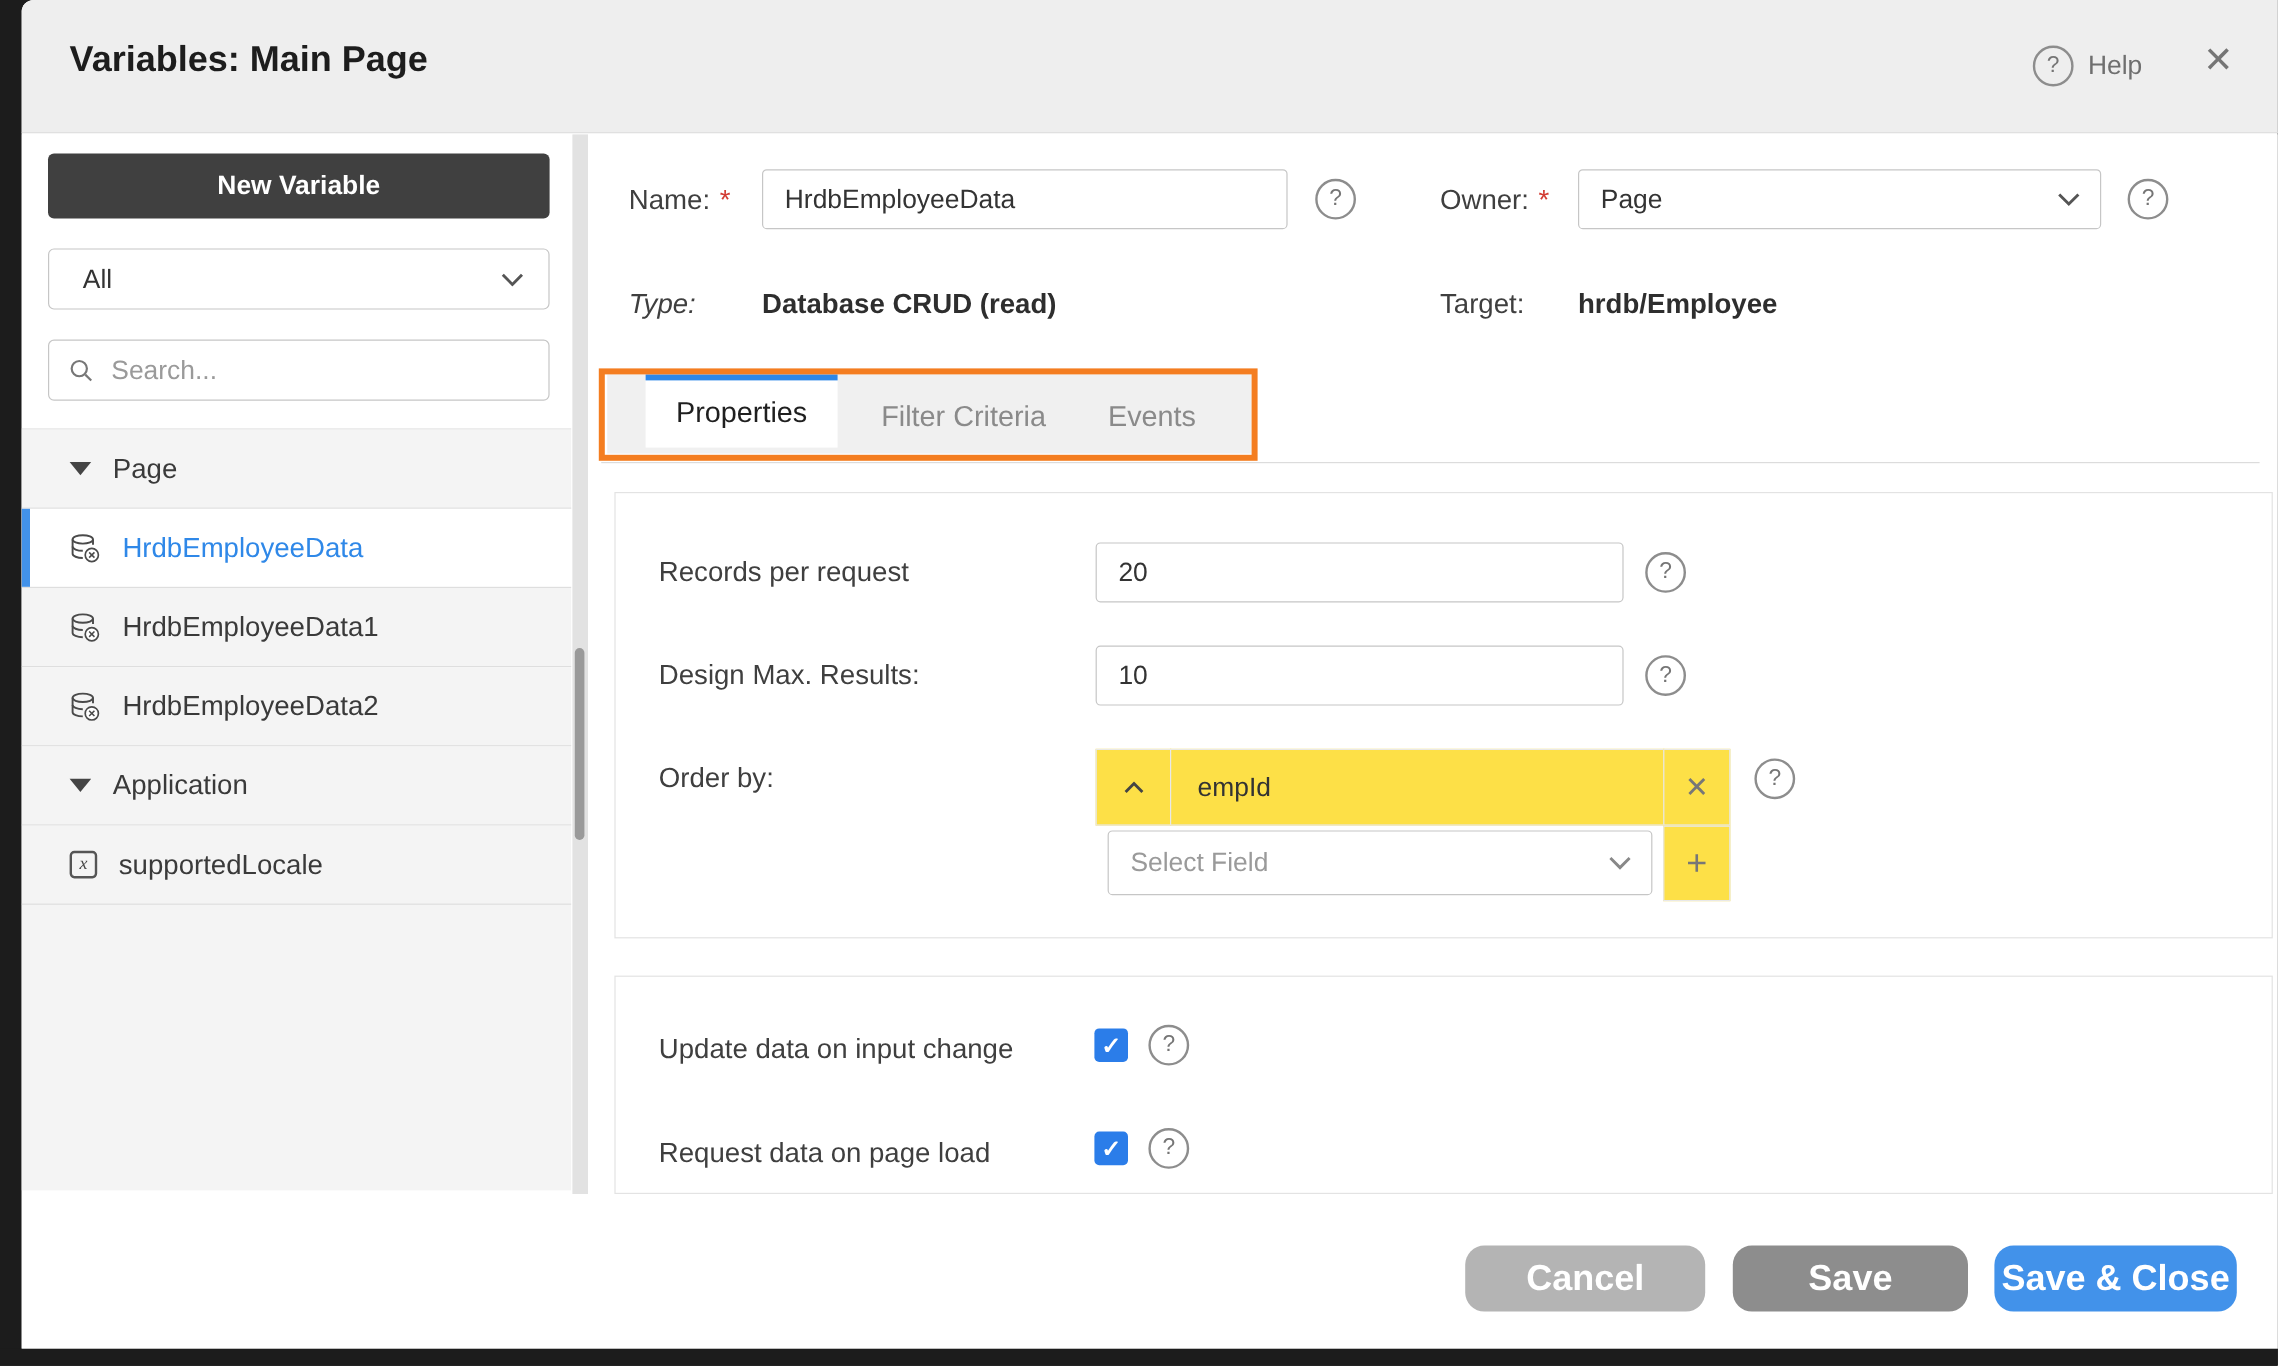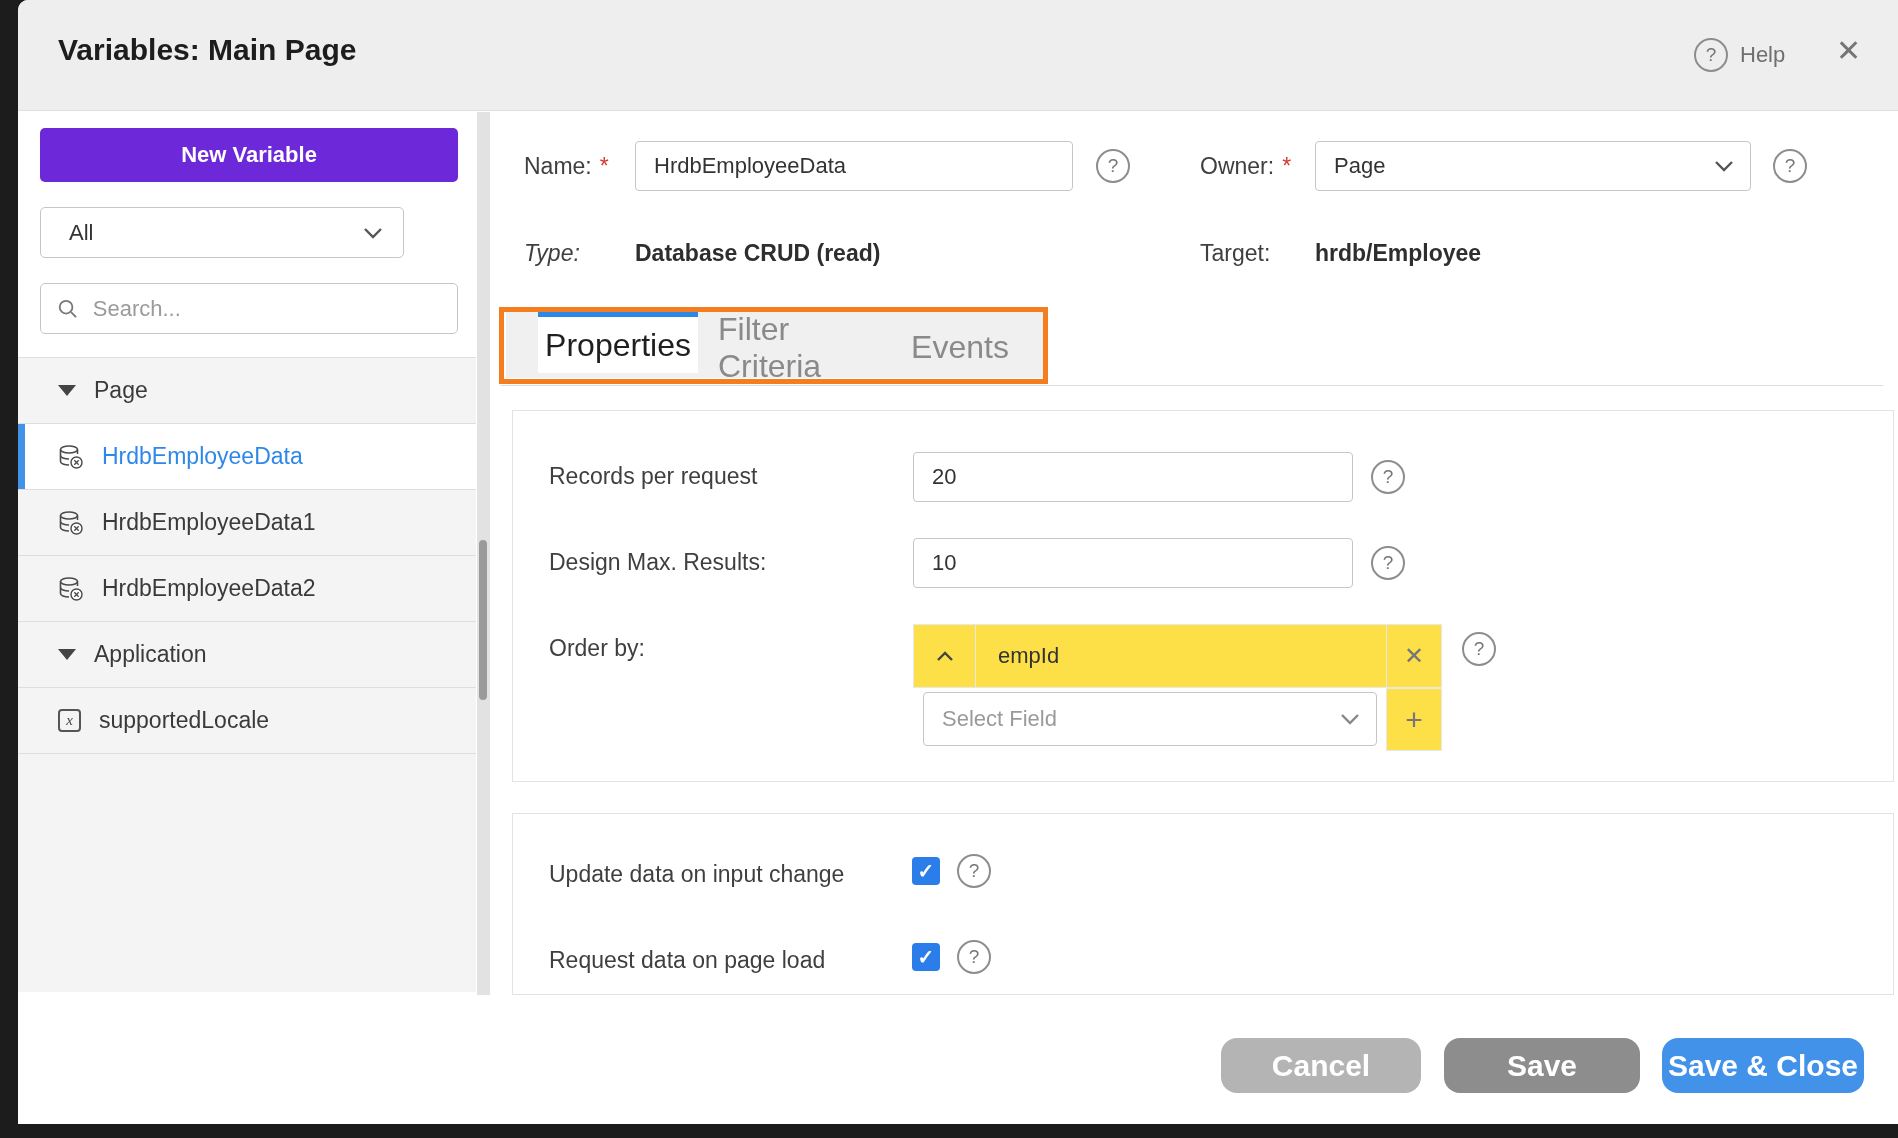--- a/index.html
+++ b/index.html
@@ -11,23 +11,23 @@
   .hdr { position:absolute; left:0; top:0; width:100%; height:111px; background:#eeeeee; border-bottom:1px solid #e0e0e0; }
   .hdr-title { position:absolute; left:40px; top:33px; font-size:30px; font-weight:700; color:#1d1d1d; }
   .help-wrap { position:absolute; left:1676px; top:38px; display:flex; align-items:center; gap:12px; color:#757575; }
   .qcircle { width:34px; height:34px; border:2px solid #8d8d8d; border-radius:50%; color:#757575;
              display:flex; align-items:center; justify-content:center; font-size:19px; background:transparent; flex:0 0 auto; }
   .help-text { font-size:22px; color:#6f6f6f; }
   .close-x { position:absolute; left:1818px; top:36px; font-size:30px; color:#757575; line-height:1; }
 
   
   .sidebar { position:absolute; left:0; top:112px; width:458px; height:883px; background:#ffffff; }
-  .btn-new { position:absolute; left:22px; top:16px; width:418px; height:54px; background:#6d28d9; border:none; border-radius:5px;
+  .btn-new { position:absolute; left:22px; top:16px; width:418px; height:54px; background:#404040; border:none; border-radius:5px;
              color:#fff; font-size:22px; font-weight:700; display:flex; align-items:center; justify-content:center; }
-  .sel-box { position:absolute; left:22px; top:95px; width:364px; height:51px; background:#fff; border:1px solid #c6c6c6; border-radius:5px;
+  .sel-box { position:absolute; left:22px; top:95px; width:418px; height:51px; background:#fff; border:1px solid #c6c6c6; border-radius:5px;
              display:flex; align-items:center; padding:0 20px 0 28px; font-size:22px; color:#333; }
   .sel-box .spacer { flex:1; }
   .search-box { position:absolute; left:22px; top:171px; width:418px; height:51px; background:#fff; border:1px solid #c6c6c6; border-radius:5px;
              display:flex; align-items:center; padding:0 16px; gap:14px; }
   .search-box input { border:none; outline:none; font-size:22px; color:#333; width:100%; font-family:"Liberation Sans",sans-serif; background:transparent; }
   .search-box input::placeholder { color:#9a9a9a; }
   .tree { position:absolute; left:0; top:245px; width:458px; border-top:1px solid #e0e0e0; }
   .trow { position:relative; height:66px; background:#f4f4f4; border-bottom:1px solid #dedede; display:flex; align-items:center; padding-left:40px; gap:18px; font-size:23px; color:#3a3a3a; }
   .trow.selected { background:#ffffff; color:#2f88e8; }
   .trow.selected .selbar { position:absolute; left:0; top:0; width:7px; height:100%; background:#4292ea; }
@@ -47,21 +47,21 @@
   .req { color:#d23b32; margin-left:8px; font-size:23px; }
   .inp { position:absolute; border:1px solid #c6c6c6; border-radius:4px; background:#fff; font-size:22px; color:#333;
          padding:0 18px; font-family:"Liberation Sans",sans-serif; outline:none; }
   .selinp { display:flex; align-items:center; padding:0 16px 0 18px; }
   .selinp .spacer { flex:1; }
   .bold-val { position:absolute; font-size:23px; font-weight:700; color:#2e2e2e; }
   .q-abs { position:absolute; }
 
   
   .tabstrip { position:absolute; left:16px; top:200px; width:537px; height:66px; background:#f0f0f0; }
-  .tab { position:absolute; top:5px; height:61px; display:flex; align-items:center; justify-content:center; font-size:32px; color:#8a8a8a; }
+  .tab { position:absolute; top:5px; height:61px; display:flex; align-items:center; justify-content:center; font-size:24px; color:#8a8a8a; }
   .tab.active { top:0; background:#ffffff; color:#1f1f1f; border-top:5px solid #2d87e8; }
   .tabline { position:absolute; left:11px; top:273px; width:1382px; height:1px; background:#dcdcdc; }
   .annotation { position:absolute; left:481px; top:307px; width:549px; height:77px; border:5px solid #f47d20; z-index:50; pointer-events:none; }
 
   
   .panel { position:absolute; left:22px; background:#fff; border:1px solid #e3e3e3; width:1382px; }
   .panel1 { top:298px; height:372px; }
   .panel2 { top:701px; height:182px; border-bottom:1px solid #e3e3e3; }
 
   .cellbox { position:absolute; background:#fde047; border:1px solid #e8e8e8; display:flex; align-items:center; justify-content:center; }

